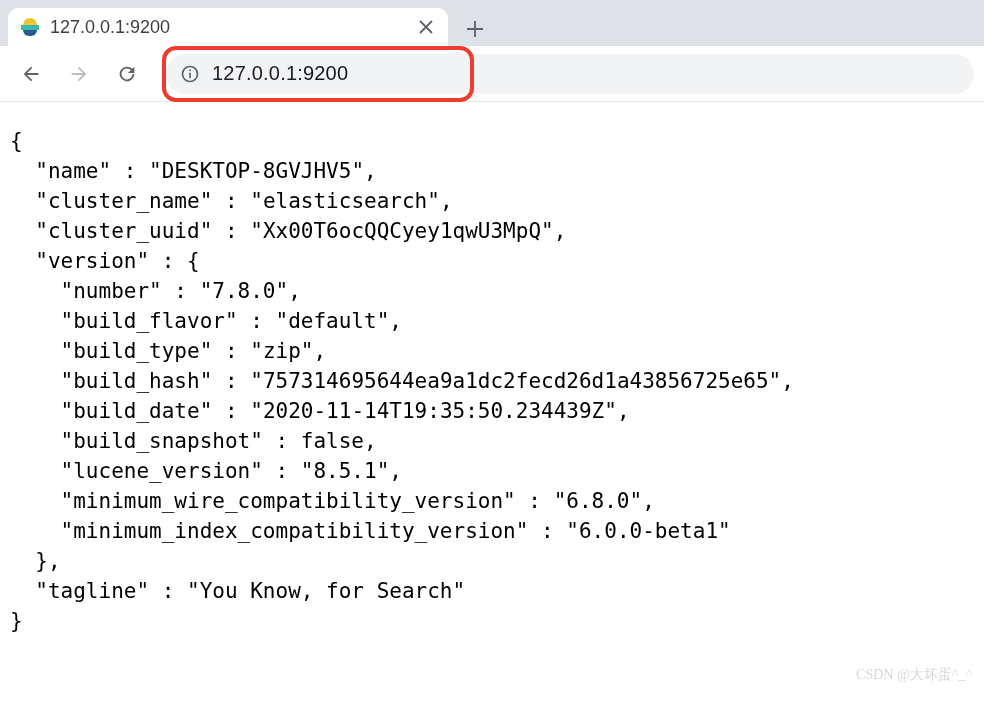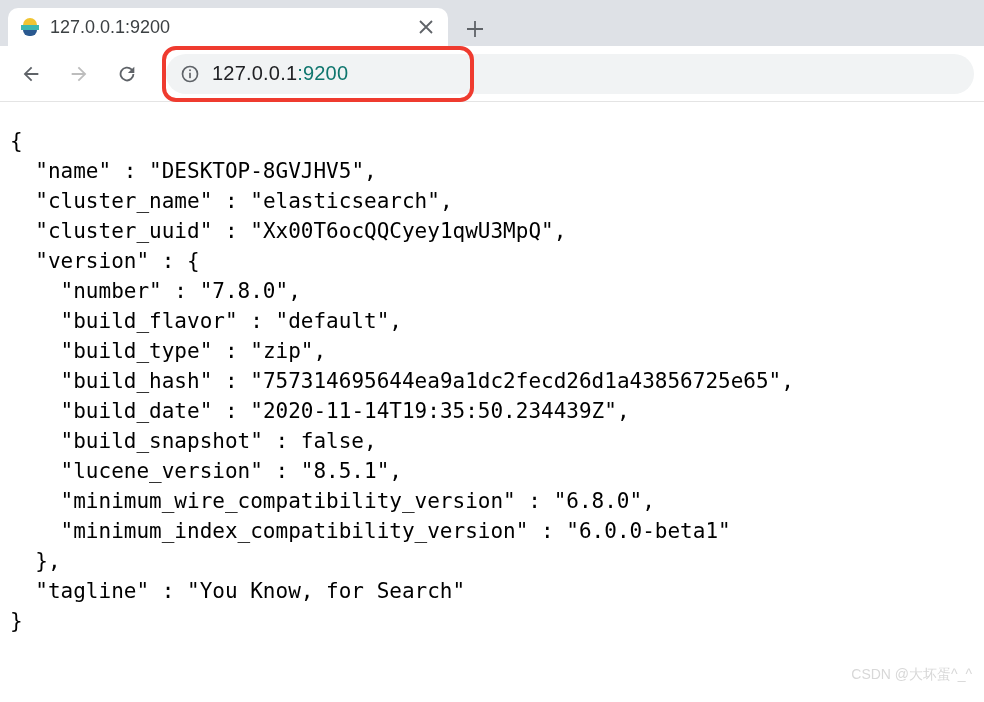--- a/index.html
+++ b/index.html
@@ -97,21 +97,21 @@
     width: 20px; height: 20px;
     color:#5f6368;
     flex-shrink:0;
   }
   .addr-text {
     font-size: 20px;
     color: #202124;
     font-family: Arial, sans-serif;
     letter-spacing: 0.2px;
   }
-  .addr-text .port { color:#0f766e; }
+  .addr-text .port { color:#0f172a; }
   .highlight {
     position: absolute;
     border: 4px solid #ef3b2f;
     border-radius: 14px;
     pointer-events: none;
   }
   .addr-highlight {
     left: -4px; top: -8px;
     width: 312px; height: 56px;
   }
@@ -123,21 +123,21 @@
     line-height: 30px;
     color: #000;
     white-space: pre;
   }
   .watermark {
     position: absolute;
     right: 12px;
     bottom: 18px;
     font-size: 14px;
     color: #d8d8d8;
-    font-family: Liberation Sans, sans-serif;
+    font-family: Liberation Serif, serif;
   }
 </style>
 </head>
 <body>
 
 <div class="tab-strip">
   <div class="tab">
     <div class="favicon">
       <div class="top"></div>
         <div class="mid"></div>

